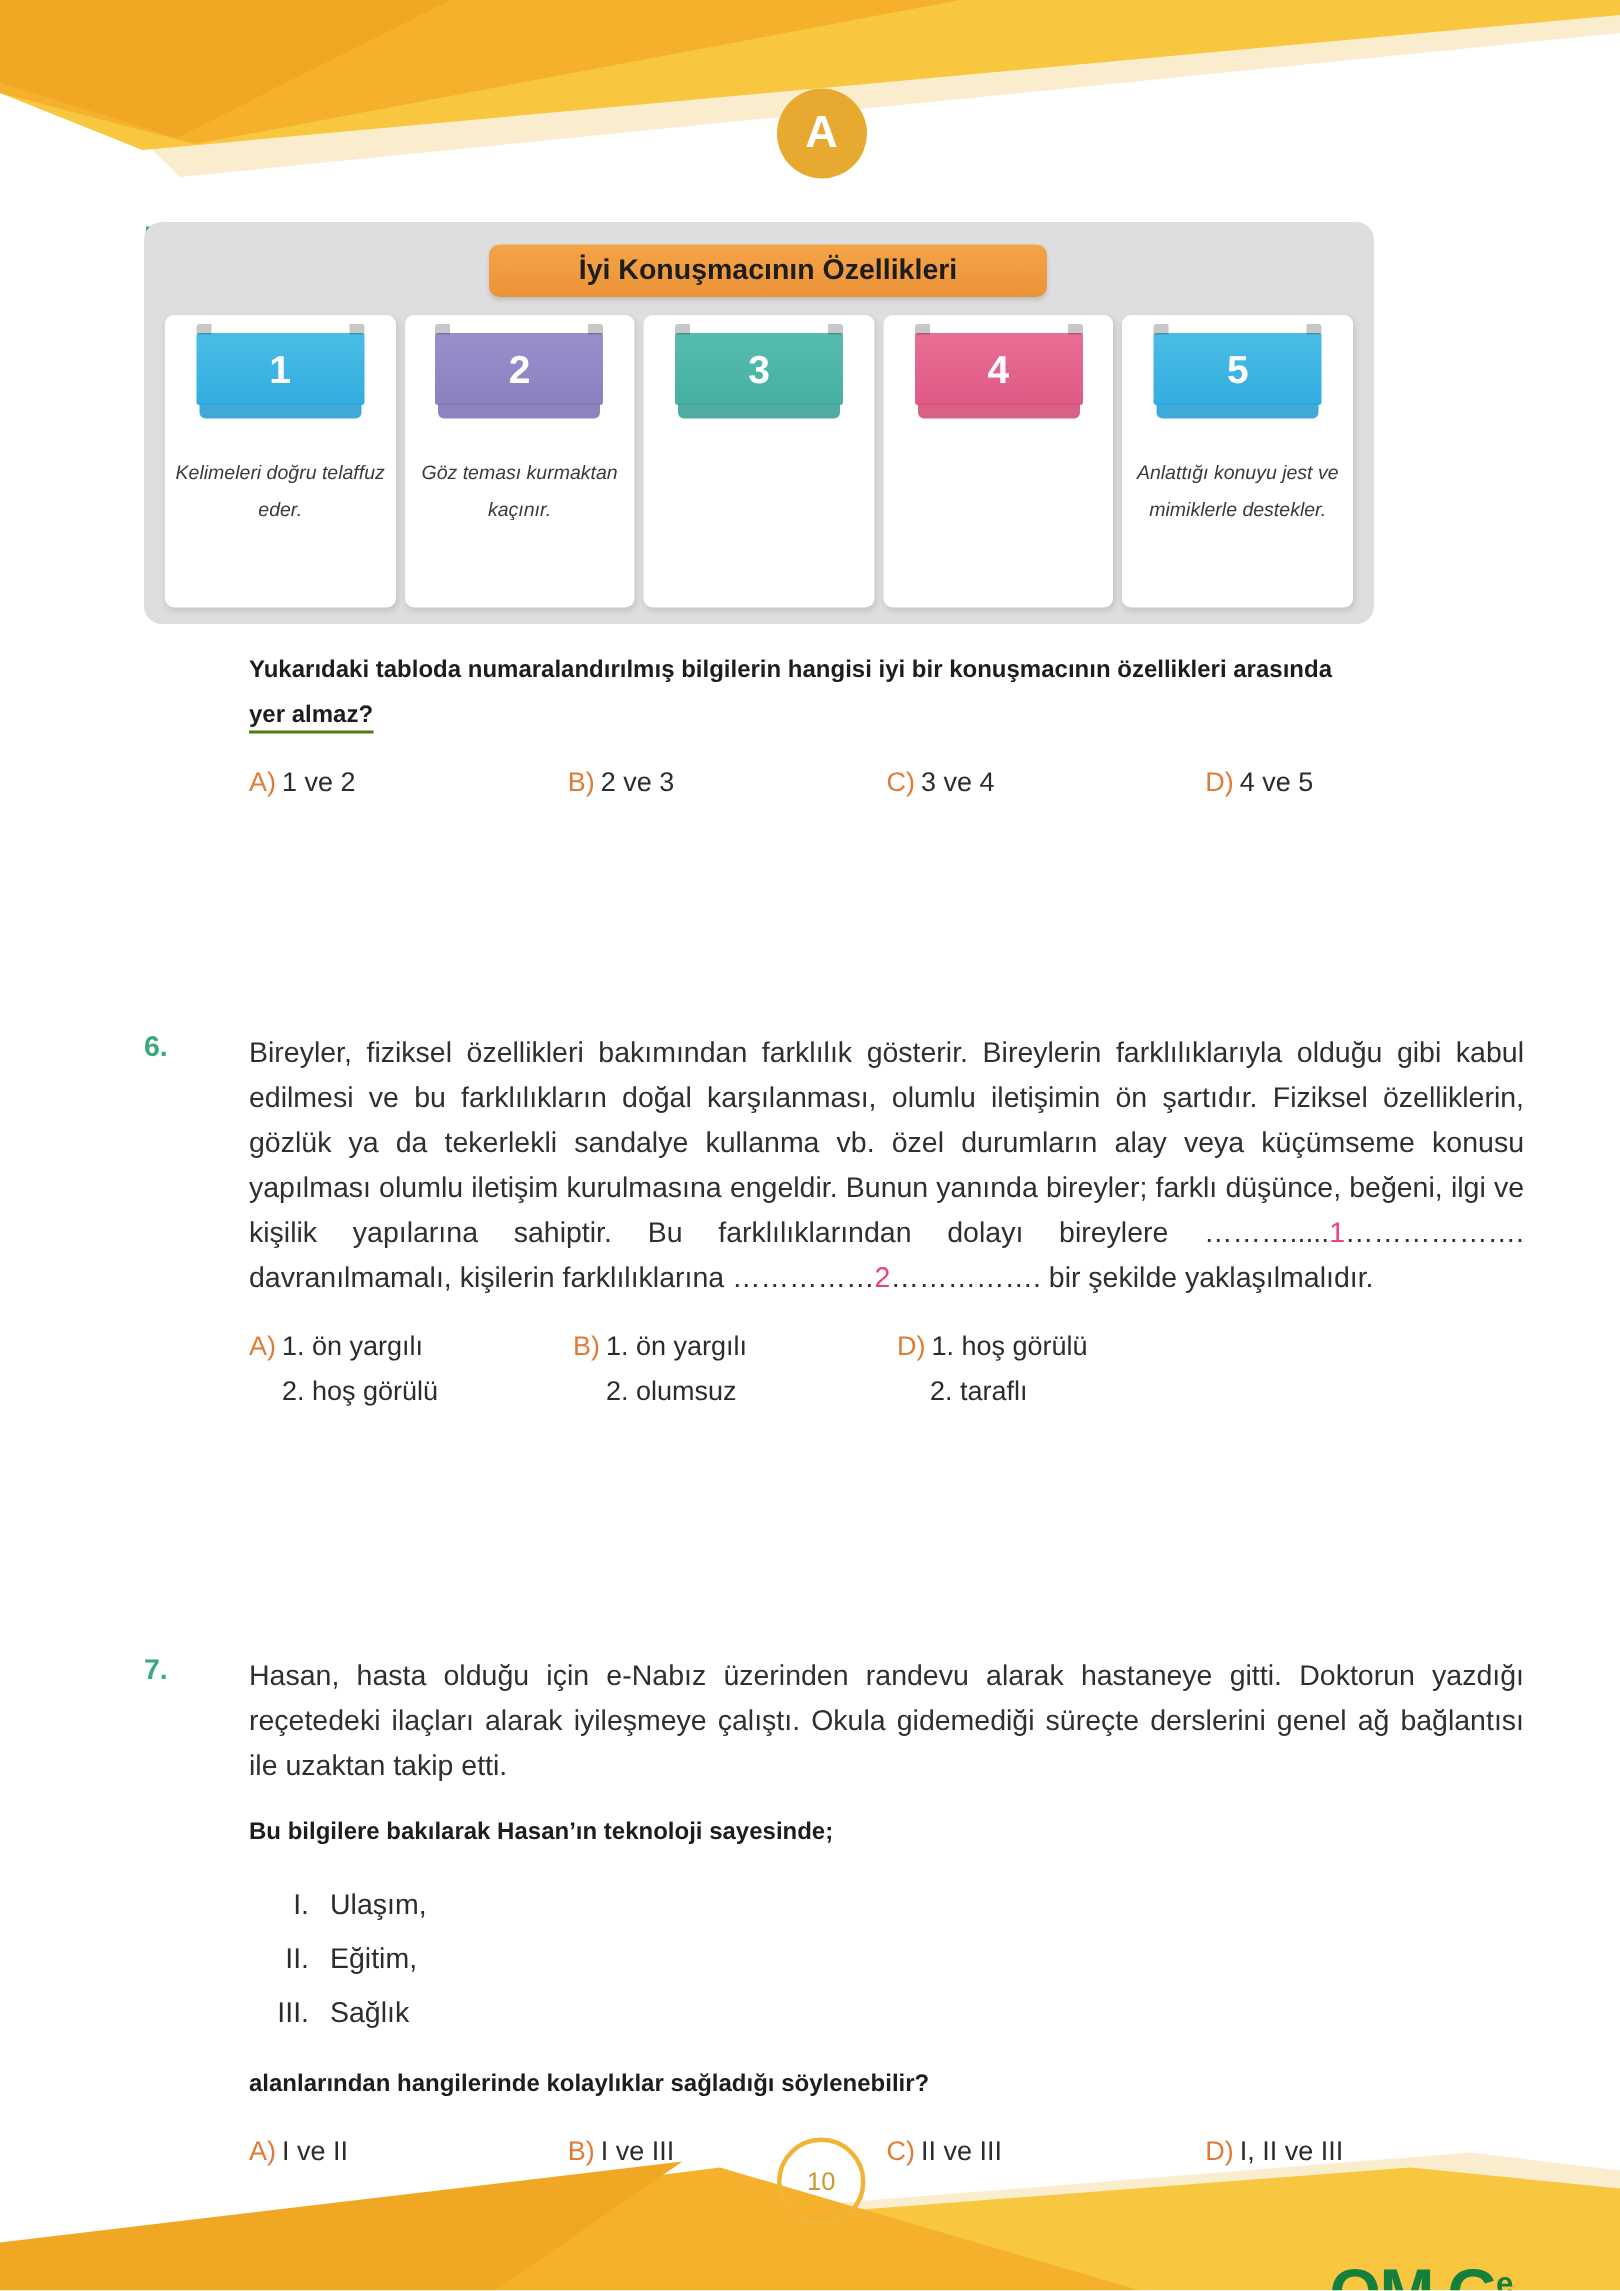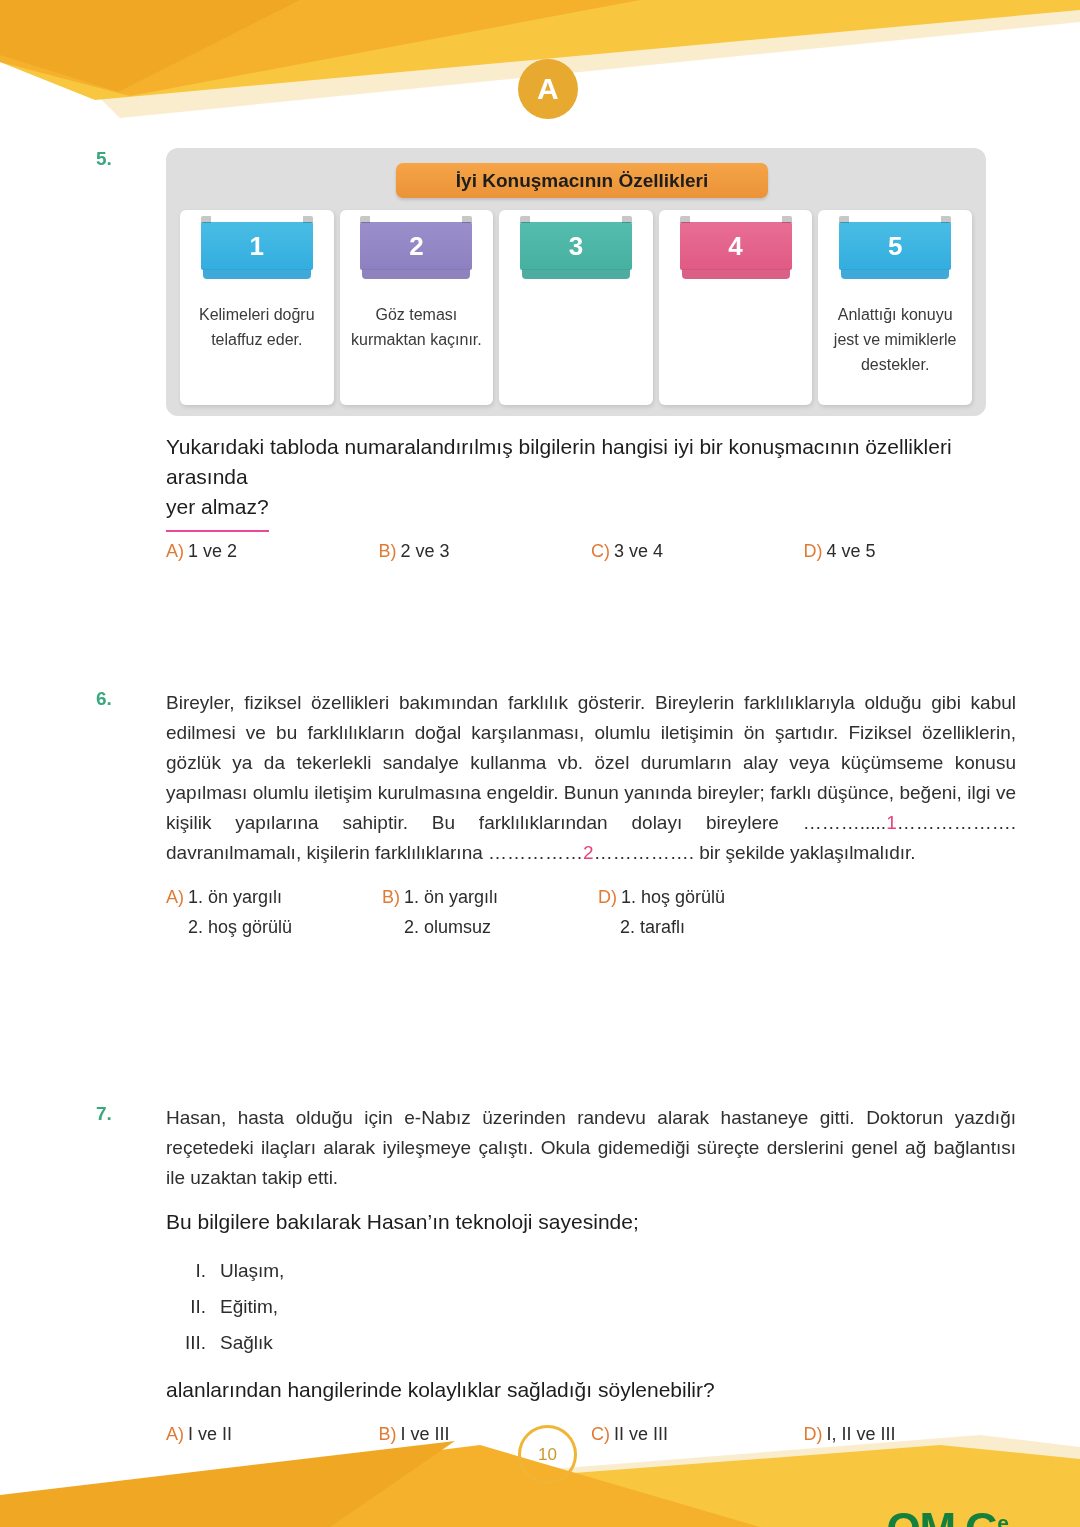--- a/index.html
+++ b/index.html
@@ -109,28 +109,28 @@
     margin-left: 70px;
   }
 
   .q-para {
     font-size: 19px;
     line-height: 30px;
     text-align: justify;
     color: #2f2f2f;
   }
   .q-bold {
-    font-weight: normal;
-    font-size: 21px;
+    font-weight: bold;
+    font-size: 16px;
     line-height: 30px;
     color: #1d1d1d;
   }
   .underline-pink {
-    border-bottom: 2px solid #ec4899;
-    padding-bottom: 12px;
+    border-bottom: 2px solid #4d7c0f;
+    padding-bottom: 2px;
   }
   .blank-num { color: #e8417e; }
 
   .opts {
     display: flex;
     margin-top: 14px;
     font-size: 18px;
   }
   .opt {
     width: 216px;
@@ -150,21 +150,20 @@
   }
   .roman-idx {
     width: 40px;
     text-align: right;
     margin-right: 14px;
   }
 
   
   .table-wrap {
     position: relative;
-    margin-left: 70px;
     width: 820px;
     height: 268px;
     background: #dedede;
     border-radius: 12px;
   }
   .tbl-title {
     position: absolute;
     left: 230px;
     top: 15px;
     width: 372px;
@@ -194,25 +193,26 @@
     background: #ffffff;
     border-radius: 6px;
     box-shadow: 1px 2px 4px rgba(0,0,0,.12);
     display: flex;
     align-items: flex-start;
     justify-content: center;
     padding-top: 92px;
     box-sizing: border-box;
   }
   .card-text {
-    font-size: 16px;
+    font-size: 13px;
     line-height: 25px;
     text-align: center;
     color: #3a3a3a;
     padding: 0 6px;
+    font-style: italic;
   }
   .ribbon {
     position: absolute;
     left: 50%;
     transform: translateX(-50%);
     top: 12px;
     width: 112px;
     height: 48px;
     color: #ffffff;
     font-size: 26px;

